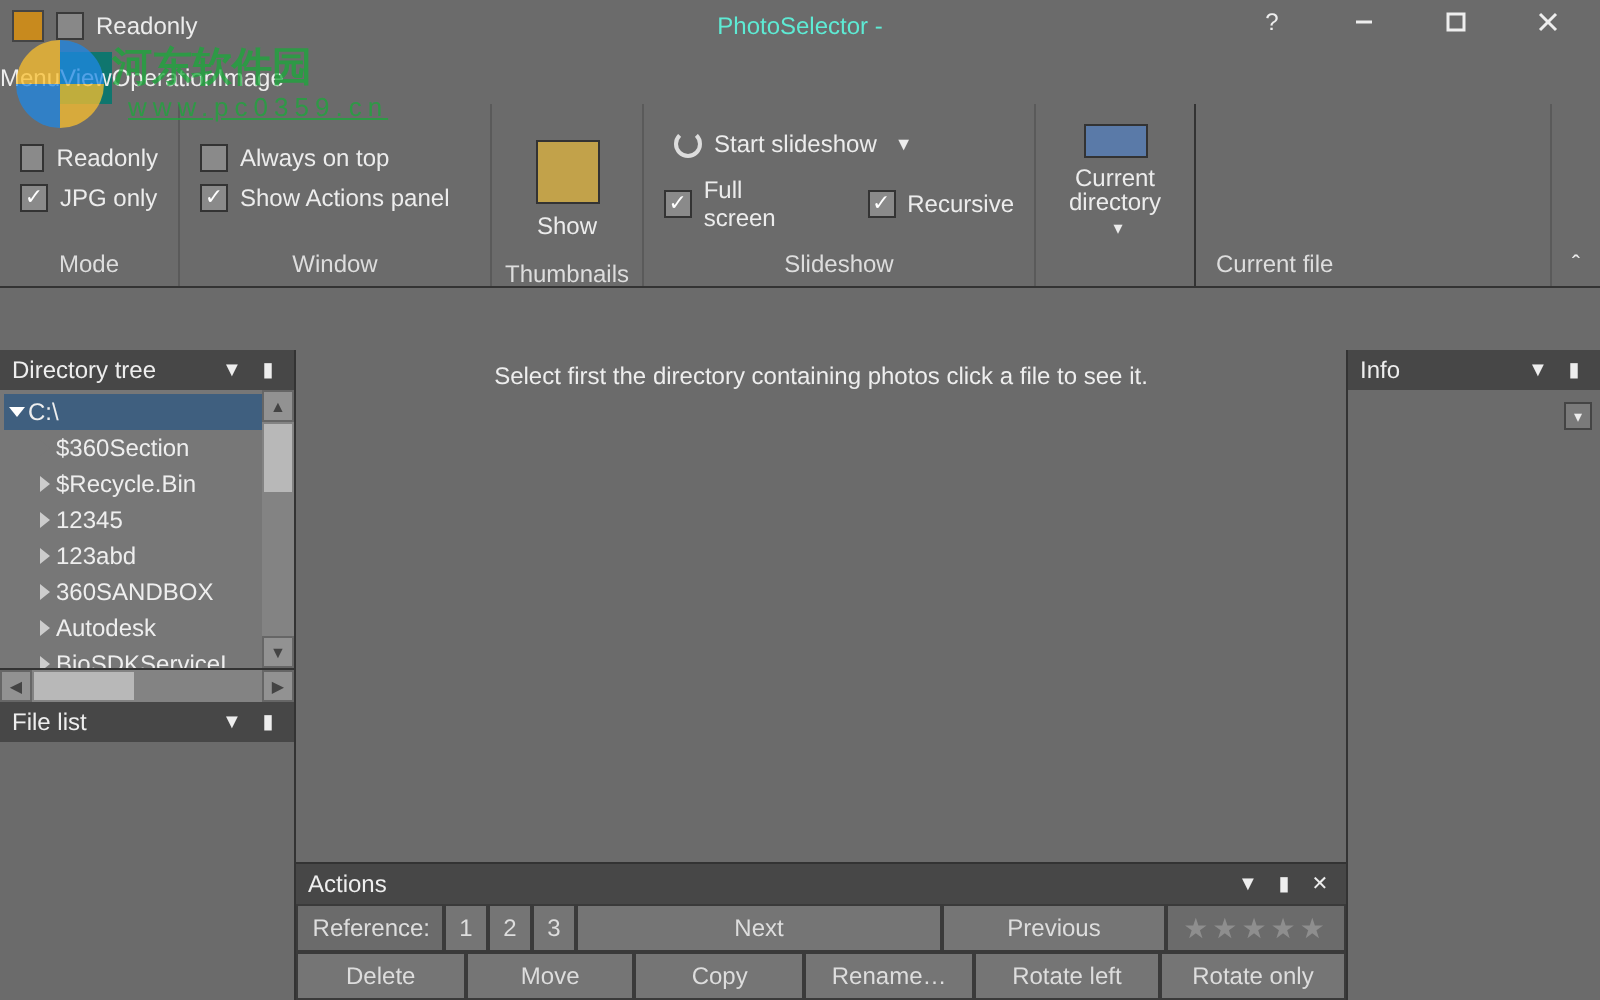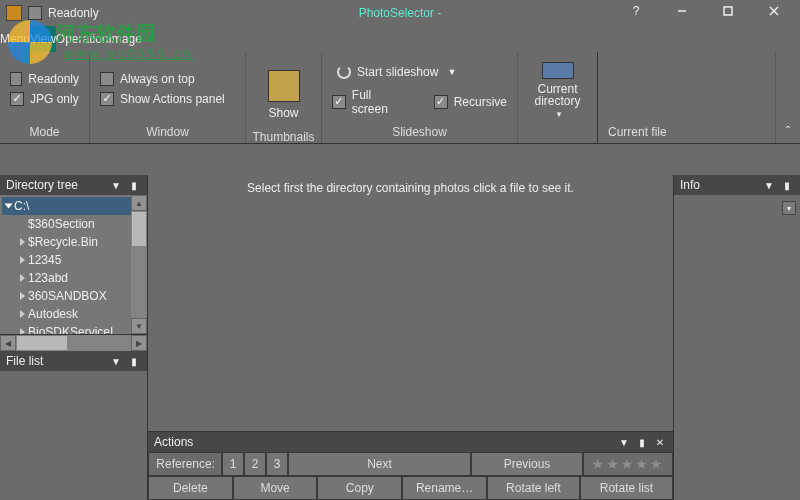--- a/index.html
+++ b/index.html
@@ -281,21 +281,21 @@
           <div class="cell btn" style="flex:1">Next</div>
           <div class="cell btn" style="flex:0 0 112px">Previous</div>
           <div class="cell stars" style="width:90px">★★★★★</div>
         </div>
         <div class="arow">
           <div class="cell btn" style="flex:1">Delete</div>
           <div class="cell btn" style="flex:1">Move</div>
           <div class="cell btn" style="flex:1">Copy</div>
           <div class="cell btn" style="flex:1">Rename…</div>
           <div class="cell btn" style="flex:1.1">Rotate left</div>
-          <div class="cell btn" style="flex:1.1">Rotate list</div>
+          <div class="cell btn" style="flex:1.1">Rotate only</div>
         </div>
       </div>
     </div>
   </div>
 
   <div class="right">
     <div class="panel-head">
       <span>Info</span>
       <span class="spacer"></span>
       <span class="ph-btn">▼</span>

